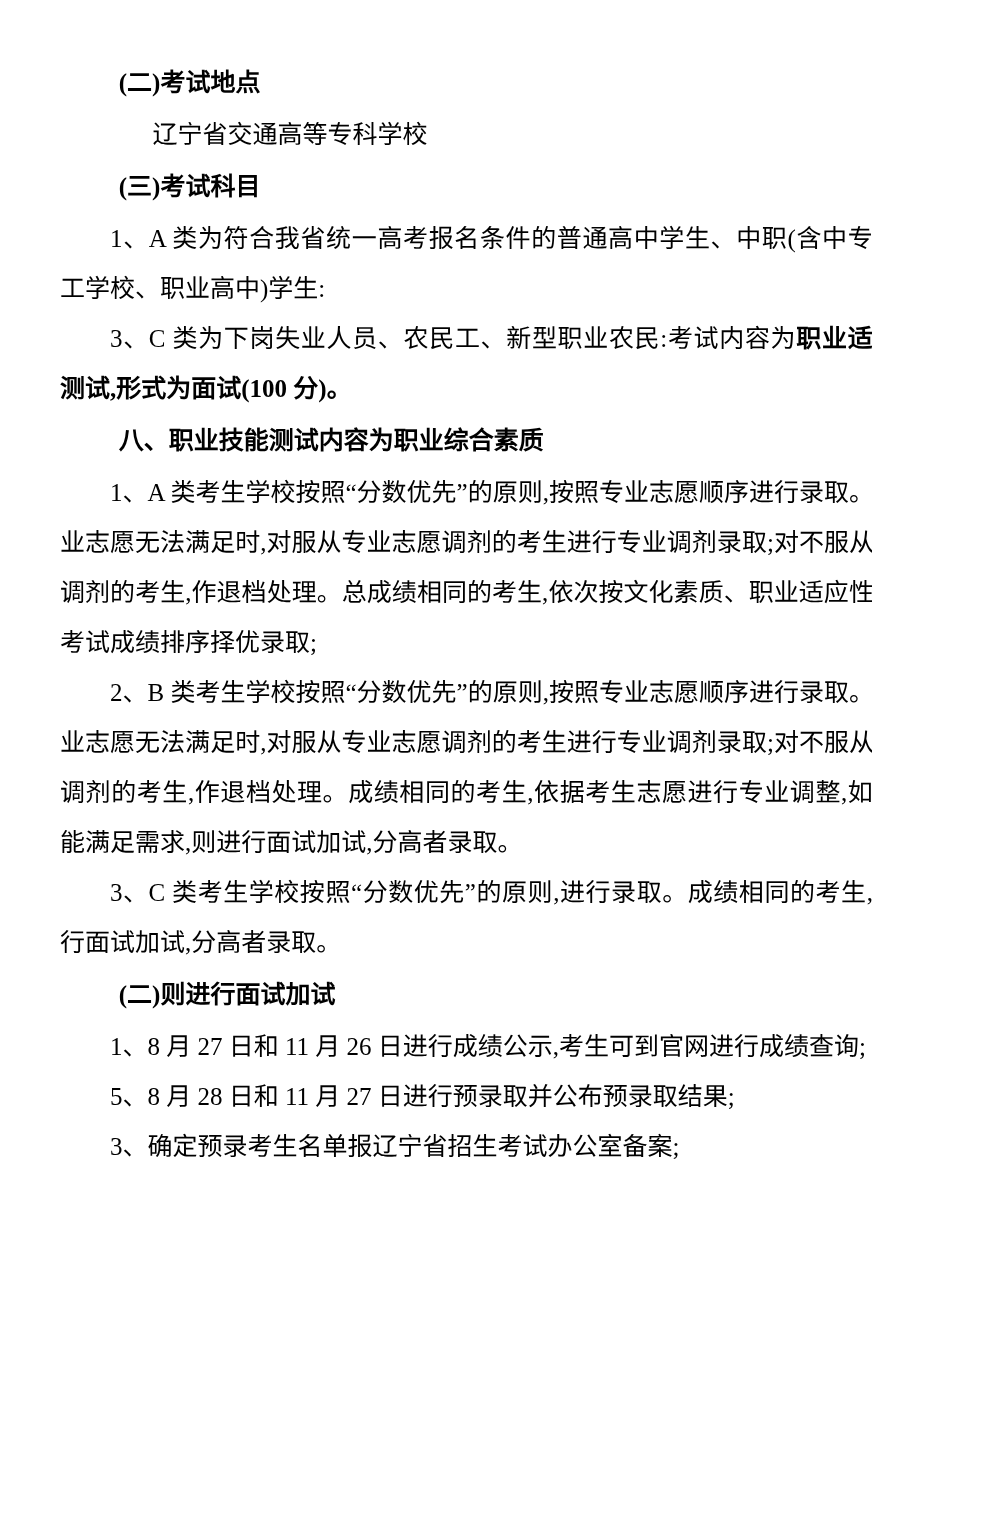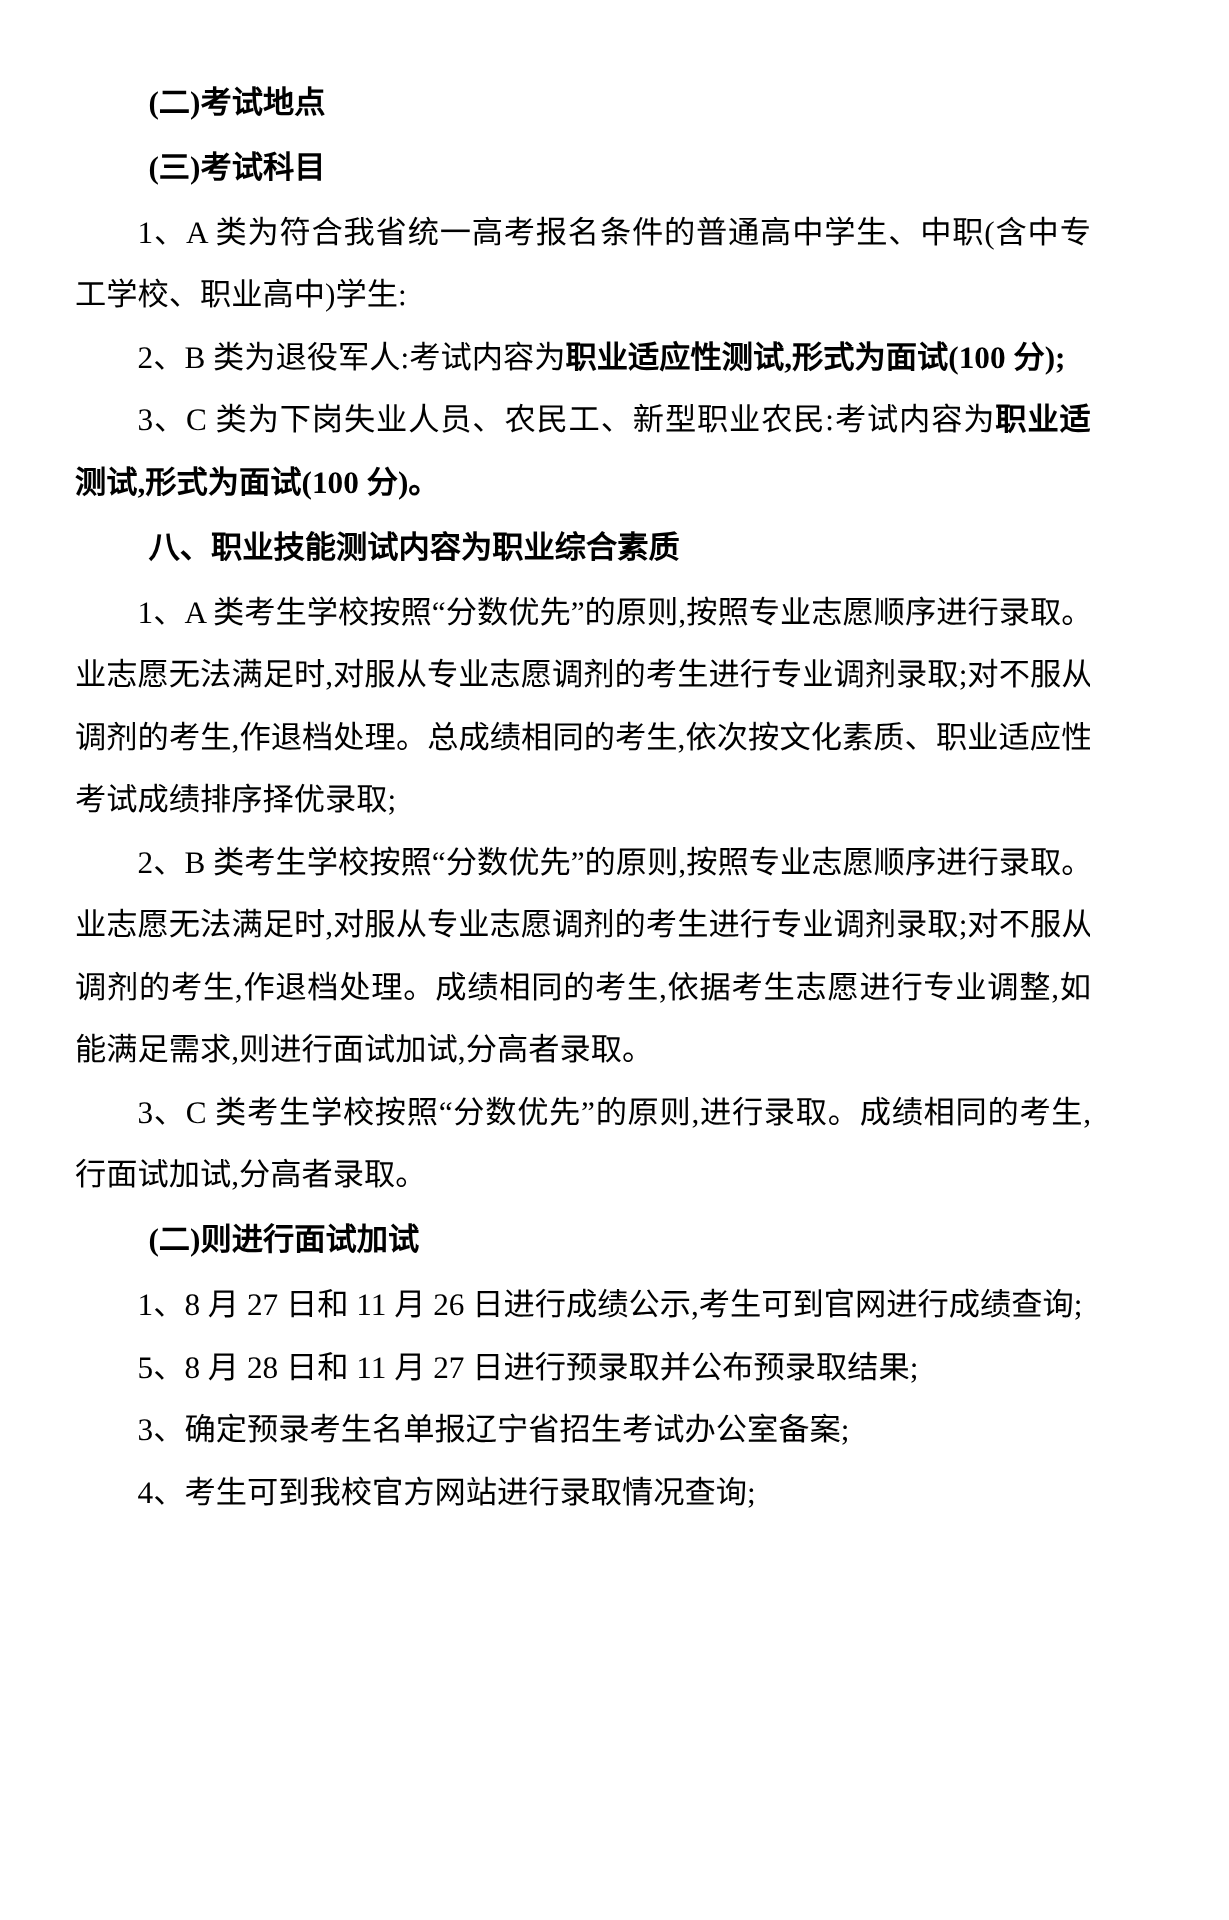--- a/index.html
+++ b/index.html
@@ -45,27 +45,26 @@
   .doc span.run.bold {
     font-weight: bold;
   }
 </style>
 </head>
 <body>
 
 <div class="page" style="background: rgb(255, 255, 255);">
   <div class="doc" id="doc" style="color: rgb(0, 0, 0);">
       <p class="heading"><span class="run bold">(二)考试地点</span></p>
+      <p class="subline"><span class="run">辽宁省交通高等专科学校</span></p>
       <p class="heading"><span class="run bold">(三)考试科目</span></p>
       <p class="body"><span class="run">1、A 类为符合我省统一高考报名条件的普通高中学生、中职(含中专、技工学校、职业高中)学生:</span></p>
-      <p class="body"><span class="run">2、B 类为退役军人:考试内容为</span><span class="run bold">职业适应性测试,形式为面试(100 分);</span></p>
       <p class="body"><span class="run">3、C 类为下岗失业人员、农民工、新型职业农民:考试内容为</span><span class="run bold">职业适应性测试,形式为面试(100 分)。</span></p>
       <p class="heading"><span class="run bold">八、职业技能测试内容为职业综合素质</span></p>
       <p class="body"><span class="run">1、A 类考生学校按照“分数优先”的原则,按照专业志愿顺序进行录取。若专业志愿无法满足时,对服从专业志愿调剂的考生进行专业调剂录取;对不服从专业调剂的考生,作退档处理。总成绩相同的考生,依次按文化素质、职业适应性测试考试成绩排序择优录取;</span></p>
       <p class="body"><span class="run">2、B 类考生学校按照“分数优先”的原则,按照专业志愿顺序进行录取。若专业志愿无法满足时,对服从专业志愿调剂的考生进行专业调剂录取;对不服从专业调剂的考生,作退档处理。成绩相同的考生,依据考生志愿进行专业调整,如还不能满足需求,则进行面试加试,分高者录取。</span></p>
       <p class="body"><span class="run">3、C 类考生学校按照“分数优先”的原则,进行录取。成绩相同的考生,则进行面试加试,分高者录取。</span></p>
       <p class="heading"><span class="run bold">(二)则进行面试加试</span></p>
       <p class="body"><span class="run">1、8 月 27 日和 11 月 26 日进行成绩公示,考生可到官网进行成绩查询;</span></p>
       <p class="body"><span class="run">5、8 月 28 日和 11 月 27 日进行预录取并公布预录取结果;</span></p>
       <p class="body"><span class="run">3、确定预录考生名单报辽宁省招生考试办公室备案;</span></p>
-      <p class="body"><span class="run">4、考生可到我校官方网站进行录取情况查询;</span></p>
     </div>
 </div>
 
 </body></html>

